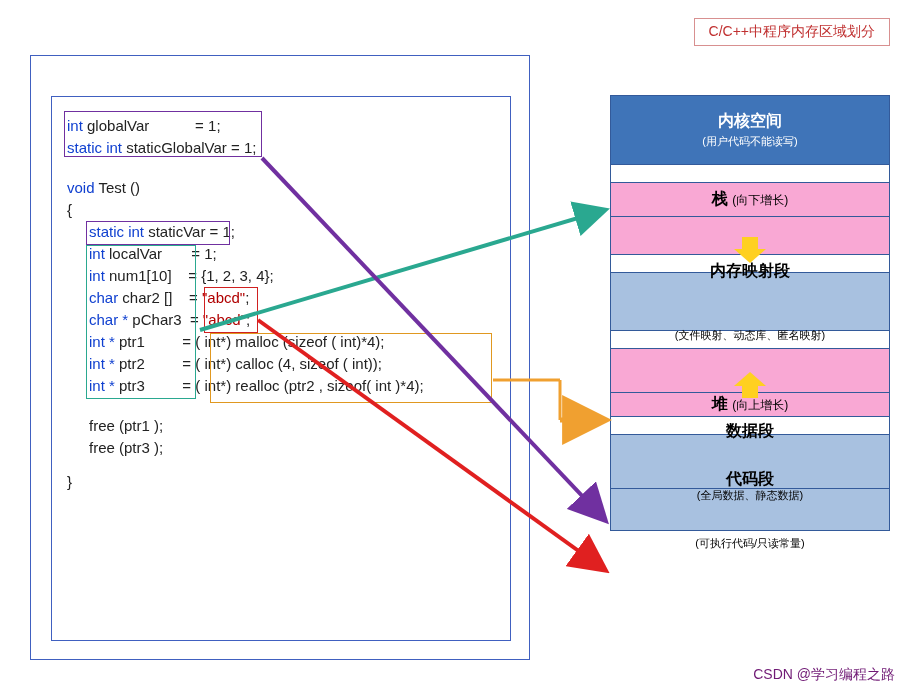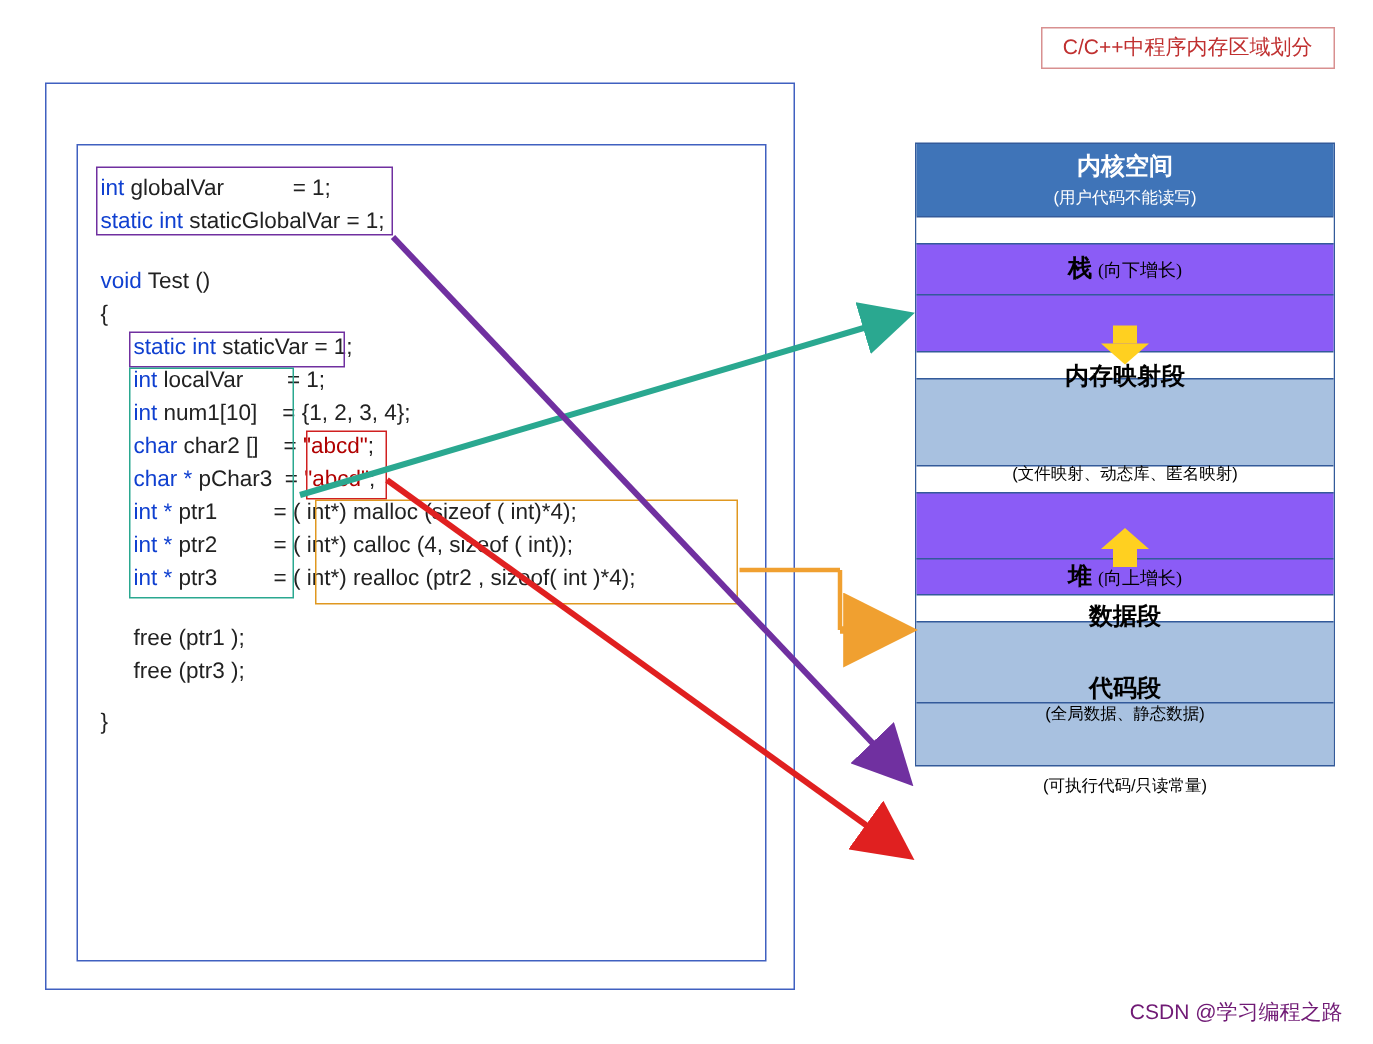--- a/index.html
+++ b/index.html
@@ -77,21 +77,21 @@
     min-height: 18px;
     display: flex;
     align-items: center;
     justify-content: center;
     flex-direction: column;
     padding: 4px 4px;
     text-align: center;
   }
   .mem-row:first-child { border-top: none; }
   .mem-row.gap   { background: #fff; height: 18px; padding:0; }
-  .mem-row.light { background: #8b5cf6; font-family: Liberation Serif, serif; }
+  .mem-row.light { background: #f9a8d4; }
   .mem-row.mid   { background: #a8c1e0; gap: 44px; }
   .mem-row.dark  { background: #3f74b8; color: #fff; }
   .mem-title { font-size: 16px; font-weight: bold; }
   .mem-sub   { font-size: 11px; margin-top: 2px; }
   .mem-inline { display: inline; font-size: 16px; font-weight: bold; }
   .mem-inline .mem-sub { display:inline; font-weight: normal; font-size: 12px;}
 
   .arrow-down, .arrow-up {
     width: 0; height: 0;
     position: relative;
@@ -147,21 +147,21 @@
 
     <div class="box box-purple" style="left:12px; top:14px; width:198px; height:46px;"></div>
     <div class="box box-purple" style="left:34px; top:124px; width:144px; height:24px;"></div>
     <div class="box box-green" style="left:34px; top:148px; width:110px; height:154px;"></div>
     <div class="box box-red" style="left:152px; top:190px; width:54px; height:46px;"></div>
     <div class="box box-orange" style="left:158px; top:236px; width:282px; height:70px;"></div>
   </div>
 </div>
 
 <div class="mem-table">
-  <div class="mem-row dark" style="height:48px">
+  <div class="mem-row dark" style="height:68px">
     <div class="mem-title">内核空间</div>
     <div class="mem-sub">(用户代码不能读写)</div>
   </div>
   <div class="mem-row gap"></div>
   <div class="mem-row light" style="height:34px">
     <span class="mem-inline"><span>栈 </span><span class="mem-sub">(向下增长)</span></span>
   </div>
   <div class="mem-row light" style="height:38px">
     <div class="arrow-down"></div>
   </div>

